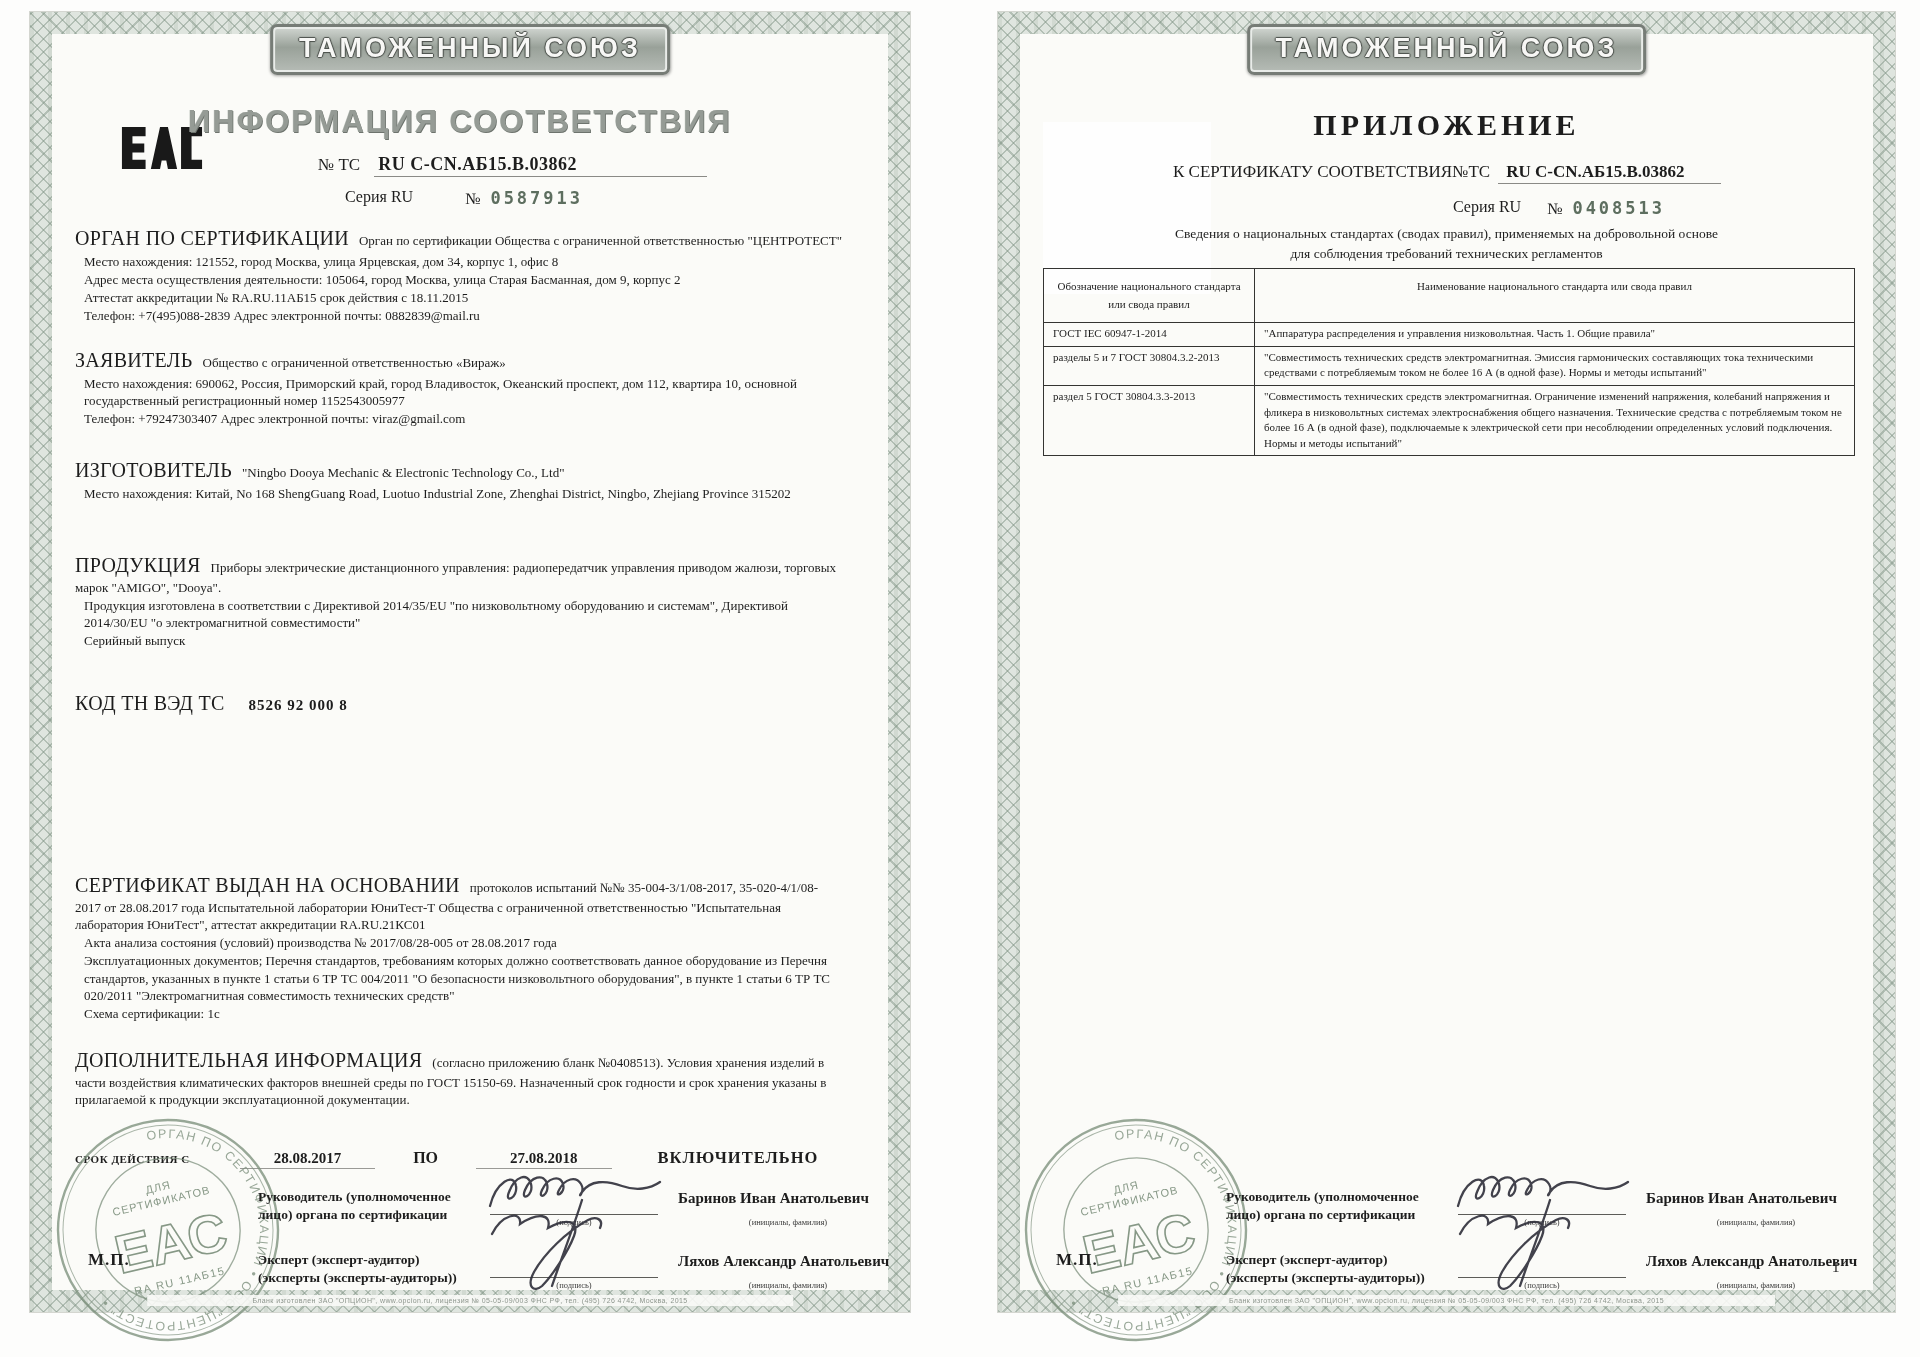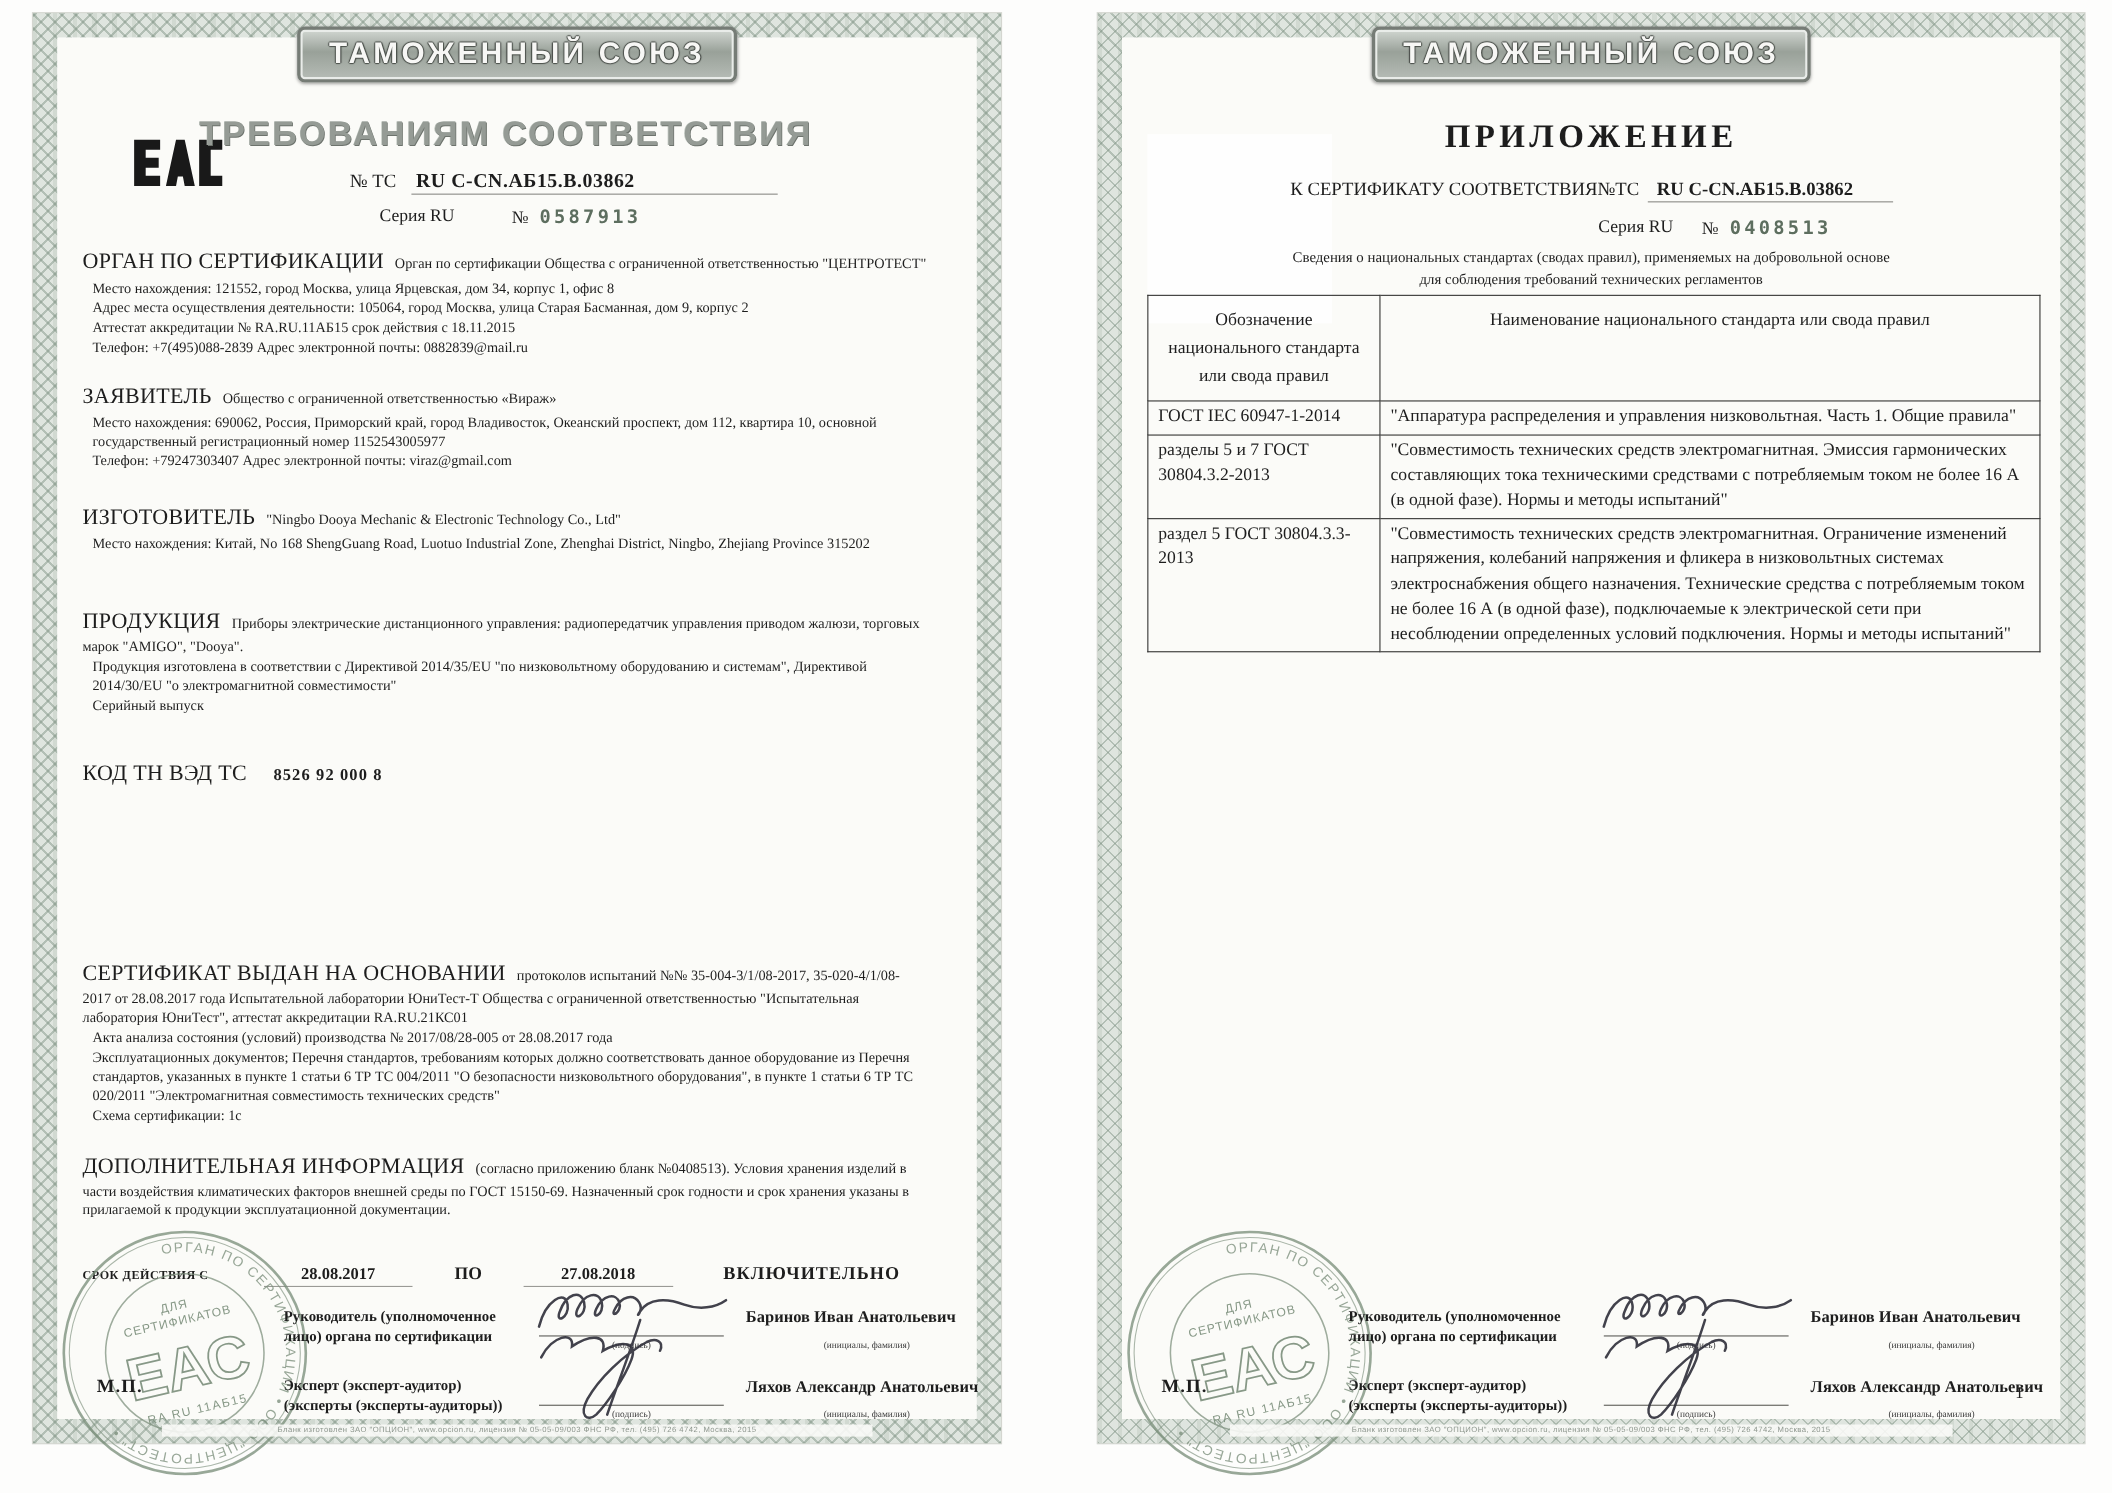--- a/index.html
+++ b/index.html
@@ -87,21 +87,21 @@
     position:absolute;top:96px;left:0;width:100%;z-index:2;text-align:center;
     font-weight:700;font-size:30px;letter-spacing:4px;
   }
   .app-sub{position:absolute;top:150px;left:175px;z-index:2;font-size:17px;white-space:nowrap;}
   .app-sub .lbl2{margin-left:0;}
   .app-sub .num{font-weight:700;border-bottom:1.2px solid #8a8a86;padding:0 36px 2px 8px;margin-left:8px;}
   .app-series{position:absolute;top:186px;left:455px;z-index:2;font-size:16px;display:flex;gap:26px;white-space:nowrap;}
   .intro{position:absolute;top:212px;left:0;width:100%;z-index:2;text-align:center;font-size:13.5px;line-height:1.5;}
   table.stable{
     position:absolute;left:45px;top:256px;z-index:2;width:812px;border-collapse:collapse;
-    font-size:16px;line-height:1.42;
+    font-size:11px;line-height:1.42;
   }
   .stable th,.stable td{border:1.6px solid #343432;padding:3px 9px 4px;vertical-align:top;text-align:left;}
   .stable th{text-align:center;font-weight:400;padding:9px 12px;line-height:1.6;}
   .stable .c1{width:186px;}
   .pagenum{position:absolute;left:834px;top:1247px;z-index:2;font-size:15px;}
 
   .stamp-text{fill:#7d907d;font-family:"Liberation Sans",sans-serif;}
 </style>
 </head>
 <body>
@@ -116,21 +116,21 @@
   <div class="eac-logo">
     <svg width="88" height="56" viewBox="0 0 134 80">
       <g fill="#191919">
         <path d="M6 8 H42 V22 H22 V33 H40 V47 H22 V58 H42 V72 H6 Z"></path>
         <path d="M50 72 L64 8 H76 L90 72 H76 L73.5 59 H66.5 L64 72 Z"></path>
         <path d="M96 8 H128 V22 H112 V58 H128 V72 H96 Z"></path>
       </g>
     </svg>
   </div>
 
-  <div class="doc-title">ТРЕБОВАНИЯМ СООТВЕТСТВИЯ</div>
+  <div class="doc-title">ИНФОРМАЦИЯ СООТВЕТСТВИЯ</div>
 
   <div class="certno-row">
     <span class="lbl">№ ТС</span><span class="num">RU C-CN.АБ15.В.03862</span>
   </div>
 
   <div class="series-row">
     <span>Серия RU</span>
     <span><span>№</span><span class="series-digits">0587913</span></span>
   </div>
 

